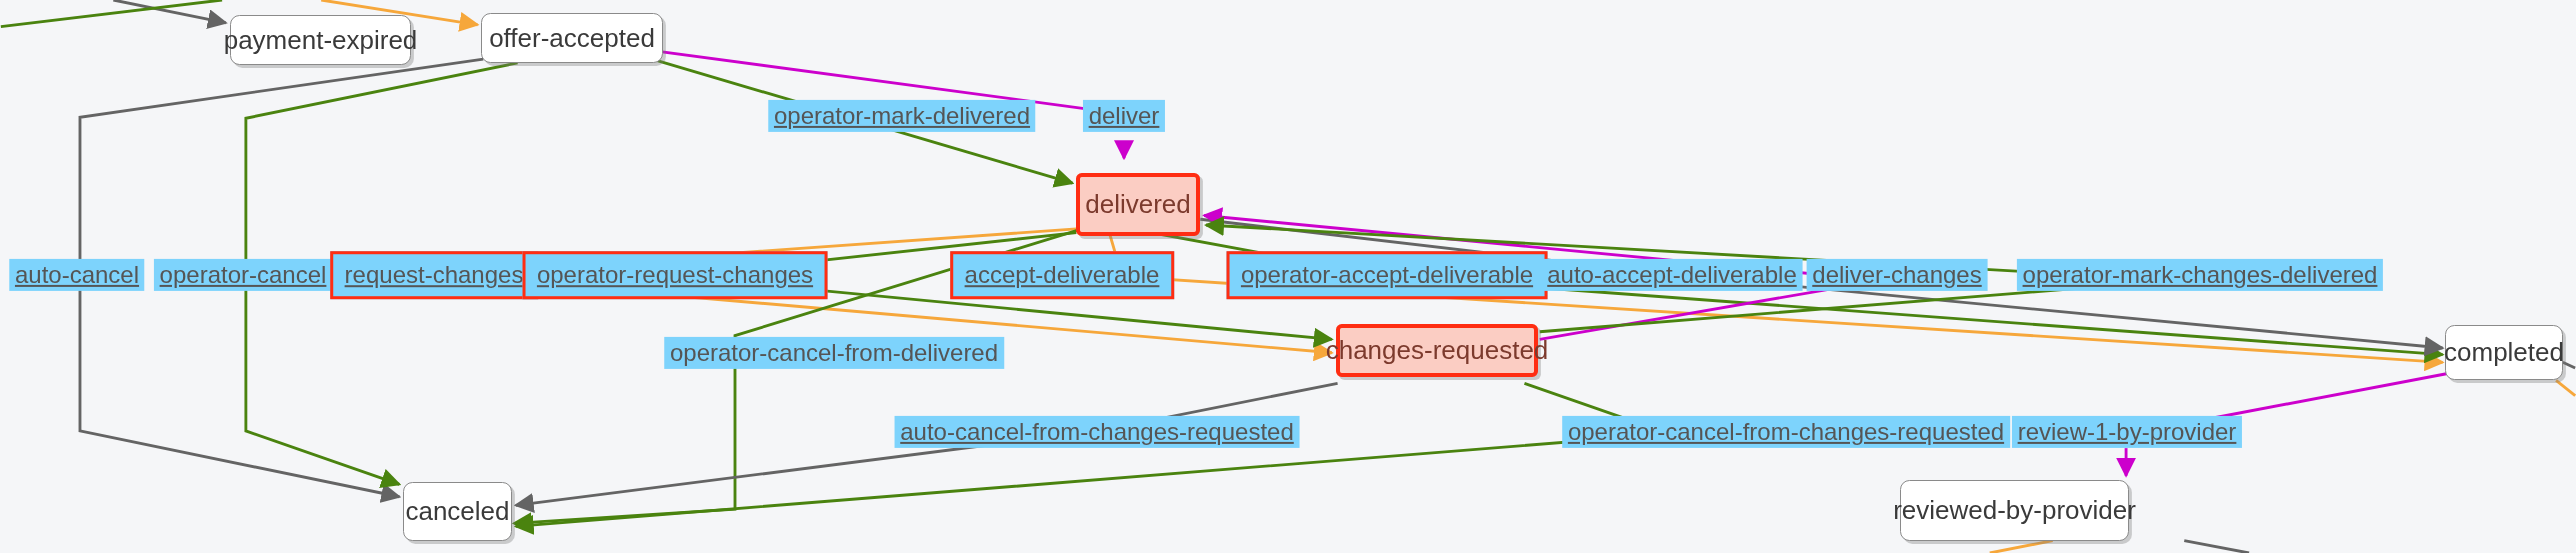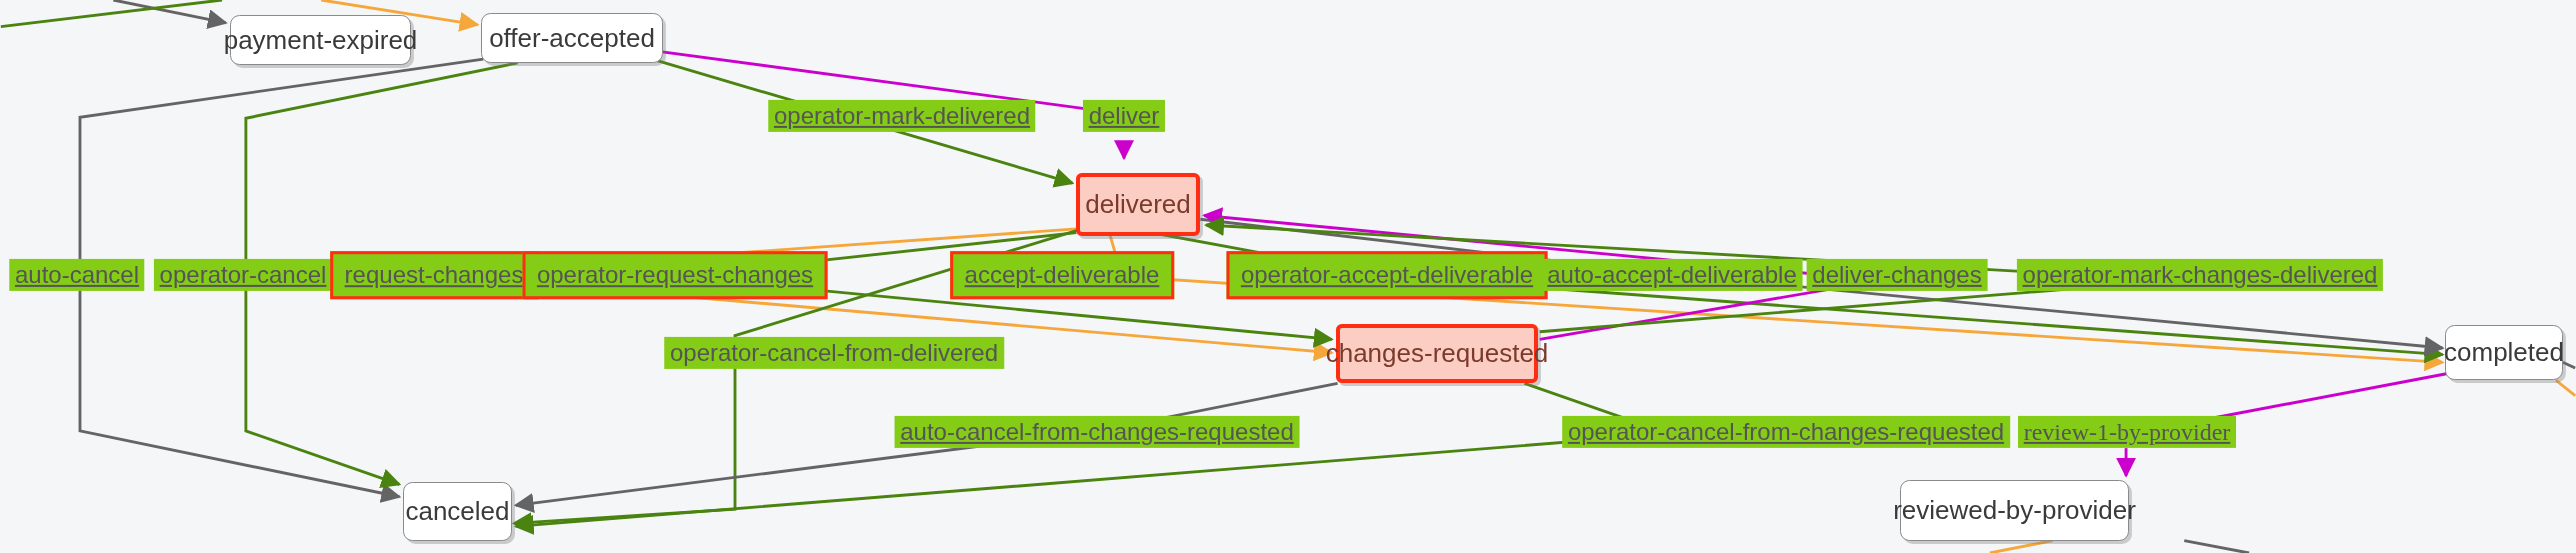--- a/index.html
+++ b/index.html
@@ -25,21 +25,21 @@
   }
   .node.highlighted {
     border: 4.8px solid #ff2d12;
     background: #fbcdc3;
     color: #7c3a2d;
     border-radius: 5.7px;
   }
   .elabel {
     position: absolute;
     transform: translate(-50%, -50%);
-    background: #84cc16;
+    background: #7dd3fc;
     color: #555555;
     font-size: 24px;
     line-height: 1.1;
     padding: 2.9px 5.7px;
     white-space: nowrap;
     z-index: 2;
   }
   .elabel.underline { text-decoration: underline; }
   .elabel.boxed {
     border: 3.8px solid #ff2d12;
@@ -98,25 +98,25 @@
       <div class="elabel underline boxed" style="left: 434px; top: 275px; color: rgb(85, 85, 85); border-color: rgb(255, 45, 18);">request-changes</div>
       <div class="elabel underline boxed" style="left: 675px; top: 275px; color: rgb(85, 85, 85); border-color: rgb(255, 45, 18);">operator-request-changes</div>
       <div class="elabel underline boxed" style="left: 1062px; top: 275px; color: rgb(85, 85, 85); border-color: rgb(255, 45, 18);">accept-deliverable</div>
       <div class="elabel underline boxed" style="left: 1387px; top: 275px; color: rgb(85, 85, 85); border-color: rgb(255, 45, 18);">operator-accept-deliverable</div>
       <div class="elabel underline" style="left: 1672px; top: 275px; color: rgb(85, 85, 85);">auto-accept-deliverable</div>
       <div class="elabel underline" style="left: 1897px; top: 275px; color: rgb(85, 85, 85);">deliver-changes</div>
       <div class="elabel underline" style="left: 2173px; top: 275px; color: rgb(85, 85, 85); margin-left: 27px;">operator-mark-changes-delivered</div>
       <div class="elabel" style="left: 834px; top: 353px; color: rgb(85, 85, 85);">operator-cancel-from-delivered</div>
       <div class="elabel underline" style="left: 1097px; top: 432px; color: rgb(85, 85, 85);">auto-cancel-from-changes-requested</div>
       <div class="elabel underline" style="left: 1786px; top: 432px; color: rgb(85, 85, 85);">operator-cancel-from-changes-requested</div>
-      <div class="elabel underline" style="left: 2127px; top: 432px; color: rgb(85, 85, 85); font-family: Liberation Serif, serif;">review-1-by-provider</div>
+      <div class="elabel underline" style="left: 2127px; top: 432px; color: rgb(85, 85, 85);">review-1-by-provider</div>
     </div>
   <div id="nodes">
       <div class="node" style="left: 230px; top: 15.3px; width: 181px; height: 50px;">payment-expired</div>
       <div class="node" style="left: 481px; top: 13.4px; width: 182px; height: 50px;">offer-accepted</div>
       <div class="node highlighted" style="left: 1076px; top: 164px; width: 124px; height: 63px; margin-top: 9px;">delivered</div>
-      <div class="node highlighted" style="left: 1336px; top: 324px; width: 202px; height: 59px;">changes-requested</div>
+      <div class="node highlighted" style="left: 1336px; top: 324px; width: 202px; height: 53px;">changes-requested</div>
       <div class="node" style="left: 2445px; top: 325px; width: 118px; height: 55px;">completed</div>
       <div class="node" style="left: 403px; top: 482px; width: 109px; height: 59px;">canceled</div>
       <div class="node" style="left: 1900px; top: 480px; width: 229px; height: 61px;">reviewed-by-provider</div>
     </div>
 </div>
 
 
 </body></html>

